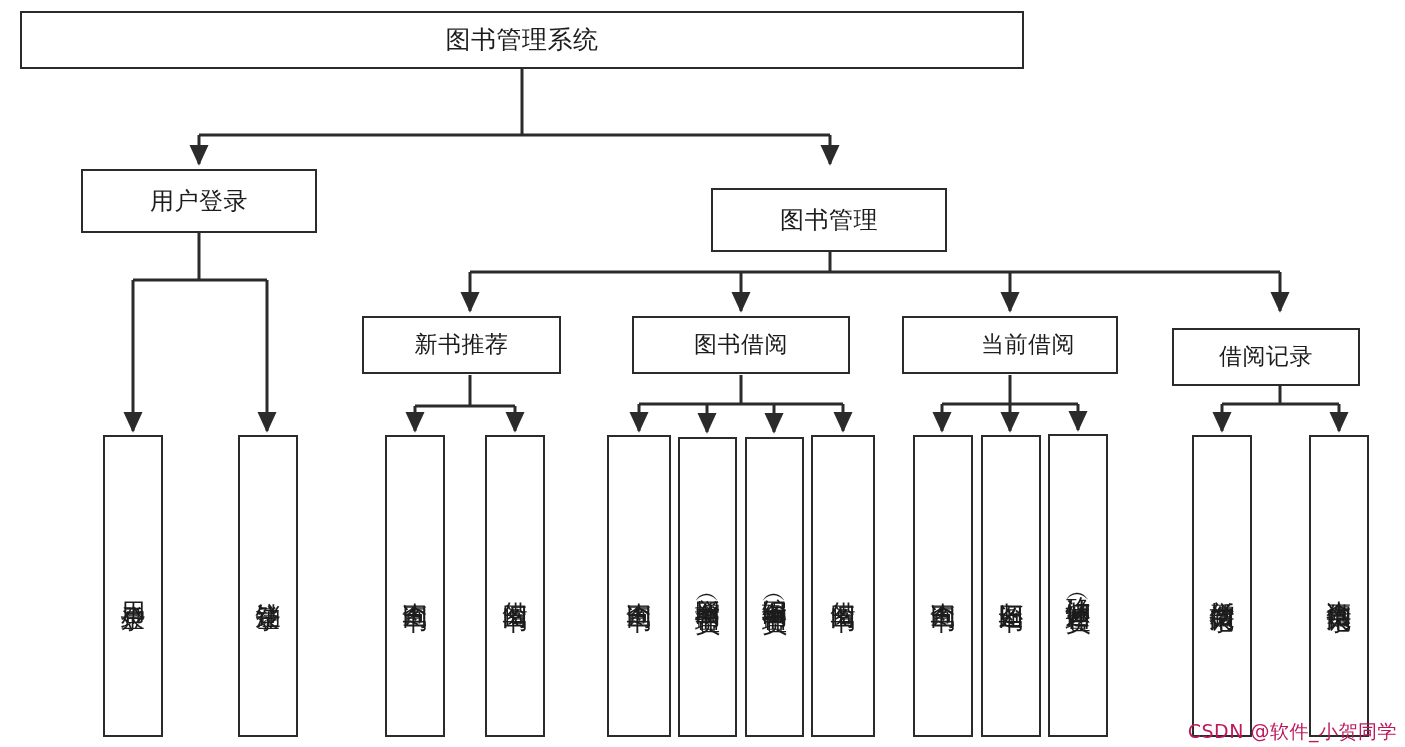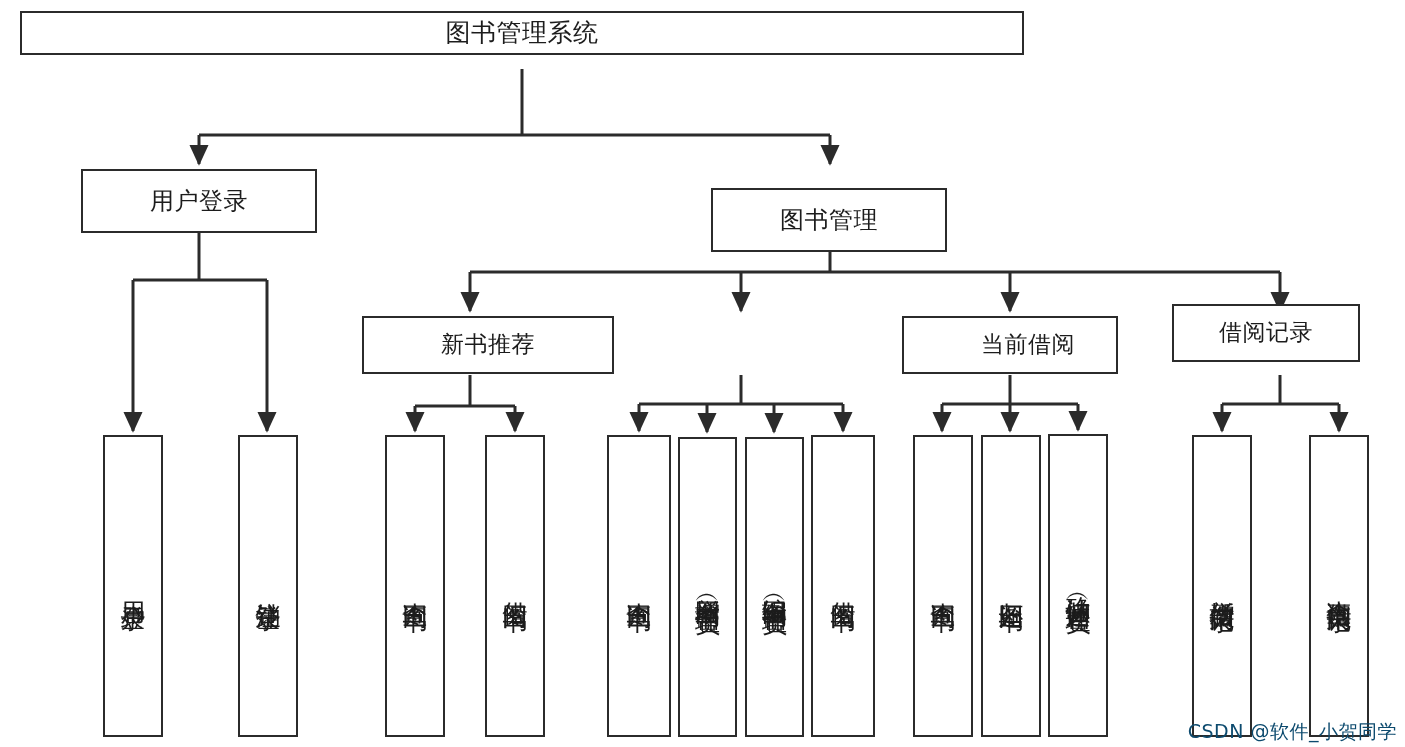--- a/index.html
+++ b/index.html
@@ -57,21 +57,21 @@
     text-orientation: upright;
     line-height: 1.08;
     letter-spacing: 2px;
     white-space: nowrap;
   }
   #watermark {
     position: absolute;
     right: 8px;
     bottom: 2px;
     font-size: 19px;
-    color: #0c4a6e;
+    color: #be185d;
     letter-spacing: 0.5px;
     white-space: nowrap;
   }
 </style>
 </head>
 <body>
 
 <div id="canvas">
 
   <svg id="wires" viewBox="0 0 1405 747" xmlns="http://www.w3.org/2000/svg">
@@ -120,38 +120,41 @@
       <path d="M 1010 404 L 1010 431" marker-end="url(#arw)"></path>
       <path d="M 1078 404 L 1078 430" marker-end="url(#arw)"></path>
 
       <path d="M 1280 375 L 1280 404"></path>
       <path d="M 1222 404 L 1339 404"></path>
       <path d="M 1222 404 L 1222 431" marker-end="url(#arw)"></path>
       <path d="M 1339 404 L 1339 431" marker-end="url(#arw)"></path>
     </g>
   </svg>
 
-  <div class="node n-root" style="left:20px; top:11px; width:1004px; height:44px;">
+  <div class="node n-root" style="left:20px; top:11px; width:1004px; height:58px;">
     <span class="cap">图书管理系统</span>
   </div>
 
   <div class="node n-lvl2" style="left:81px; top:169px; width:236px; height:64px;">
     <span class="cap">用户登录</span>
   </div>
   <div class="node n-lvl2" style="left:711px; top:169px; width:236px; height:64px;margin-top:19px;">
     <span class="cap">图书管理</span>
   </div>
 
-  <div class="node n-lvl3" style="left:362px; top:316px; width:252px; height:58px;">
+  <div class="node n-lvl3" style="left:362px; top:316px; width:199px; height:58px;">
     <span class="cap">新书推荐</span>
+  </div>
+  <div class="node n-lvl3" style="left:632px; top:316px; width:218px; height:58px;">
+    <span class="cap">图书借阅</span>
   </div>
   <div class="node n-lvl3" style="left:902px; top:316px; width:216px; height:58px;padding-left:36px;">
     <span class="cap">当前借阅</span>
   </div>
-  <div class="node n-lvl3" style="left:1172px; top:304px; width:188px; height:58px;">
+  <div class="node n-lvl3" style="left:1172px; top:328px; width:188px; height:58px;">
     <span class="cap">借阅记录</span>
   </div>
 
   <div class="node leaf" style="left:103px; top:435px; width:60px; height:302px;">
     <span class="cap">用户登录</span>
   </div>
   <div class="node leaf" style="left:238px; top:435px; width:60px; height:302px;">
     <span class="cap">注销登录</span>
   </div>
 

